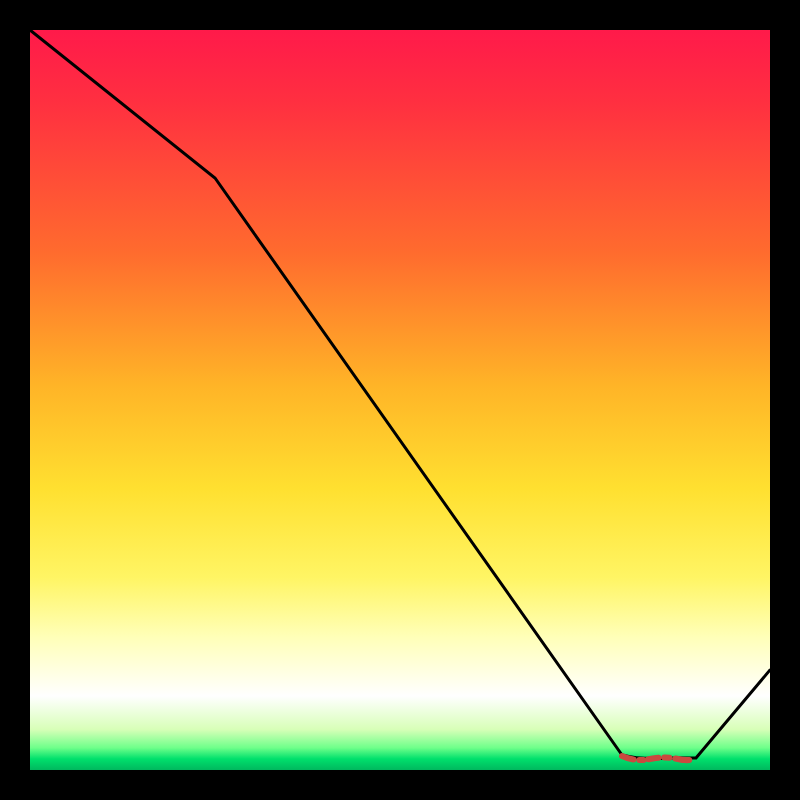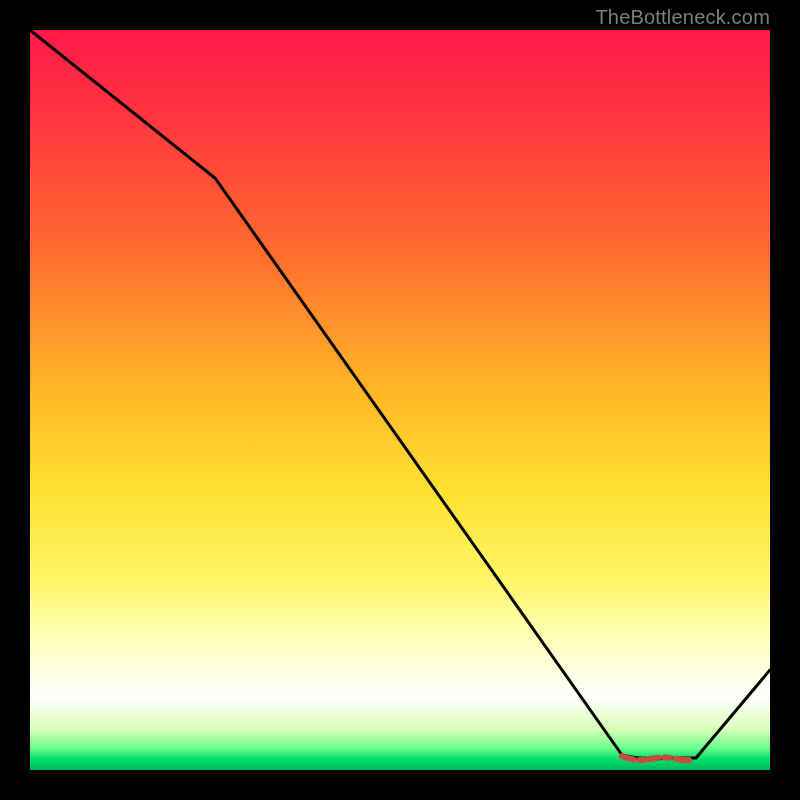--- a/index.html
+++ b/index.html
@@ -60,21 +60,20 @@
     left: 0;
     top: 0;
     width: 100%;
     height: 100%;
   }
 </style>
 </head>
 <body>
 
 <div class="frame">
-  <div class="watermark">TheBottleneck.com</div>
 
   <div class="plot-area">
     <div class="gradient"></div>
 
     <svg class="overlay" viewBox="0 0 740 740" preserveAspectRatio="none">
 
       <path d="M 0 0
                L 185 148
                L 592 725
                Q 610 730 640 728

